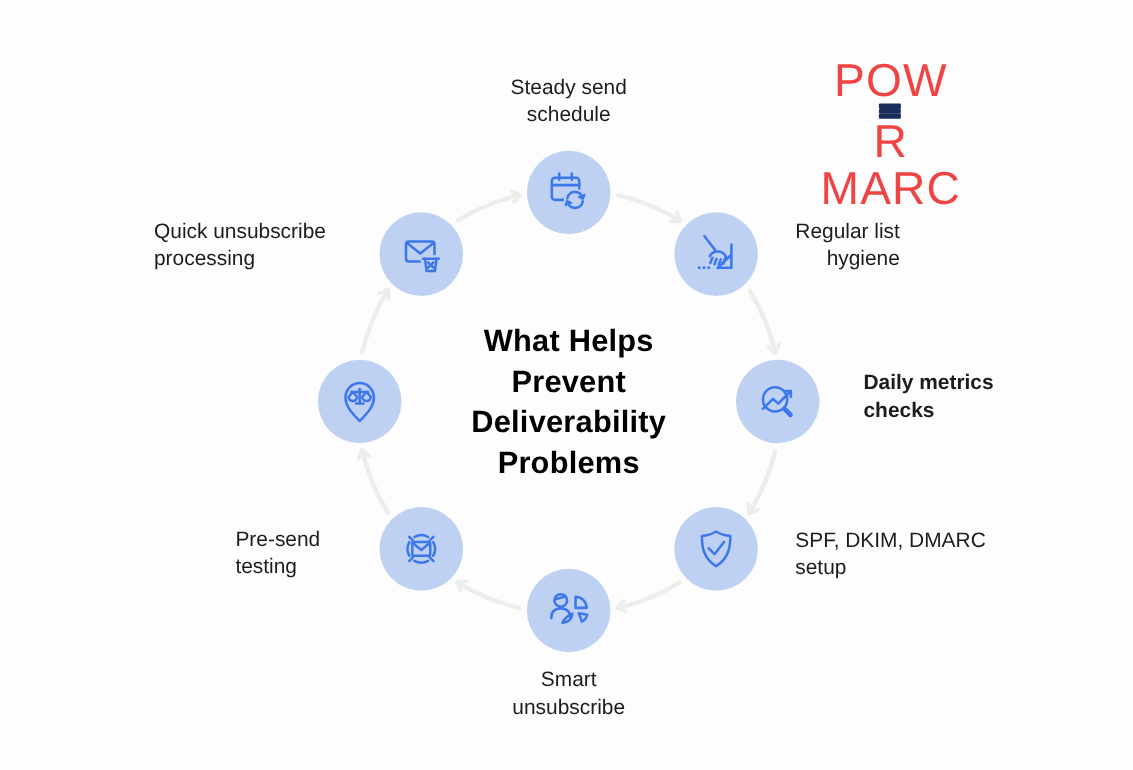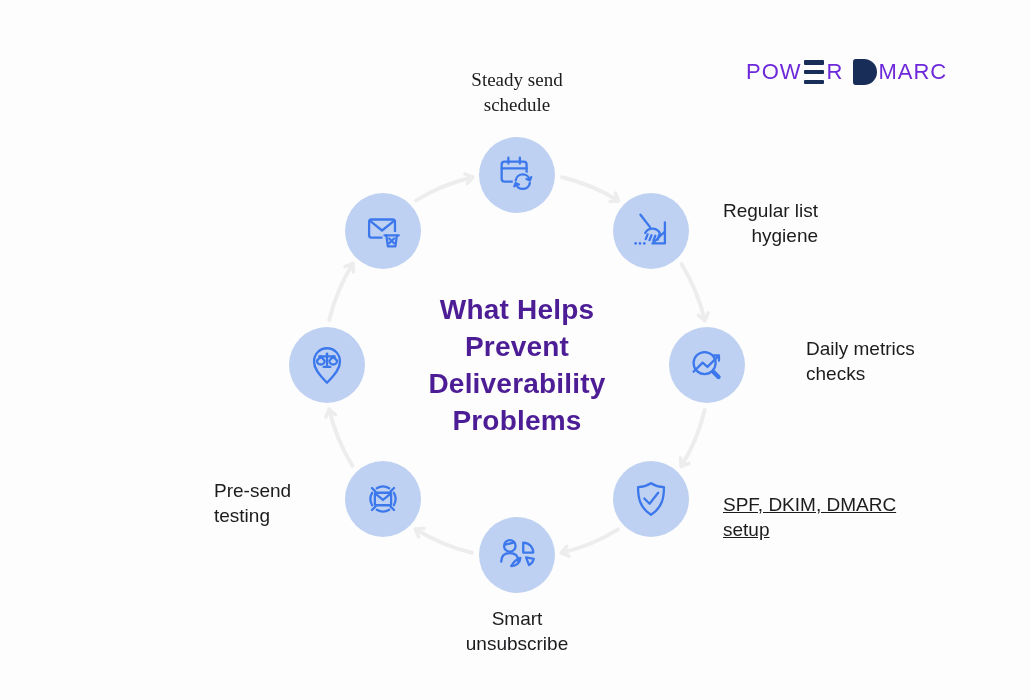--- a/index.html
+++ b/index.html
@@ -6,33 +6,33 @@
   body{
     width:1030px;height:700px;
     background:#fdfdfd;
     font-family:"Liberation Sans","DejaVu Sans",sans-serif;
     position:relative;overflow:hidden;
   }
   .stage{position:absolute;inset:0;}
 
   
   .logo{position:absolute;left:746px;top:52px;height:40px;display:flex;align-items:center;
-        color:#6d28d9;font-size:22px;letter-spacing:1px;font-weight:400;}
+        color:#ef4444;font-size:42px;letter-spacing:1px;font-weight:400;flex-direction:column;}
   .logo .txt{line-height:1;}
   .logo-e{display:inline-flex;flex-direction:column;justify-content:space-between;
           width:20px;height:24px;margin:0 3px 0 2px;}
   .logo-e .bar{height:4.5px;background:#182e58;border-radius:1px;}
   .logo-d{display:inline-block;width:24px;height:26px;background:#182e58;
           border-radius:3px 14px 14px 3px;margin:0 1px 0 10px;}
 
   
   .title{
     position:absolute;left:367px;top:291px;width:300px;
     text-align:center;font-weight:700;font-size:28px;line-height:37px;
-    color:#4c1d95;white-space:pre-line;letter-spacing:0.2px;
+    color:#000000;white-space:pre-line;letter-spacing:0.2px;
   }
 
   
   .node{
     position:absolute;width:76px;height:76px;border-radius:50%;
     background:#bed1f2;display:flex;align-items:center;justify-content:center;
   }
   .node svg{display:block;}
   .n-top{left:479px;top:137px;}
   .n-topright{left:613px;top:193px;}
@@ -42,24 +42,24 @@
   .n-bottomleft{left:345px;top:461px;}
   .n-left{left:289px;top:327px;}
   .n-topleft{left:345px;top:193px;}
 
   
   .lbl{
     position:absolute;font-size:19px;line-height:25px;color:#1c1c1e;
     white-space:pre-line;font-weight:500;
   }
   .lbl.center{text-align:center;}
-  .l-top{left:397px;top:67px;width:240px;font-family:Liberation Serif, serif;}
+  .l-top{left:397px;top:67px;width:240px;}
   .l-topright{left:723px;top:198px;text-align:right;}
-  .l-right{left:806px;top:336px;}
-  .l-bottomright{left:723px;top:492px;text-decoration:underline;}
+  .l-right{left:785px;top:336px;font-weight:bold;}
+  .l-bottomright{left:723px;top:479px;}
   .l-bottom{left:397px;top:606px;width:240px;}
   .l-bottomleft{left:214px;top:478px;}
   .l-left{left:145px;top:336px;}
   .l-topleft{left:140px;top:198px;}
 
   
   #arrows-svg{position:absolute;left:0;top:0;pointer-events:none;}
   #arrows-svg path.arc{stroke:#ededed;stroke-width:4;fill:none;stroke-linecap:round;}
 
   
@@ -198,14 +198,16 @@
   <div class="lbl l-topright">Regular list
 hygiene</div>
   <div class="lbl l-right">Daily metrics
 checks</div>
   <div class="lbl l-bottomright">SPF, DKIM, DMARC
 setup</div>
   <div class="lbl center l-bottom">Smart
 unsubscribe</div>
   <div class="lbl l-bottomleft">Pre-send
 testing</div>
+  <div class="lbl l-topleft">Quick unsubscribe
+processing</div>
 
 </div>
 
 </body></html>

